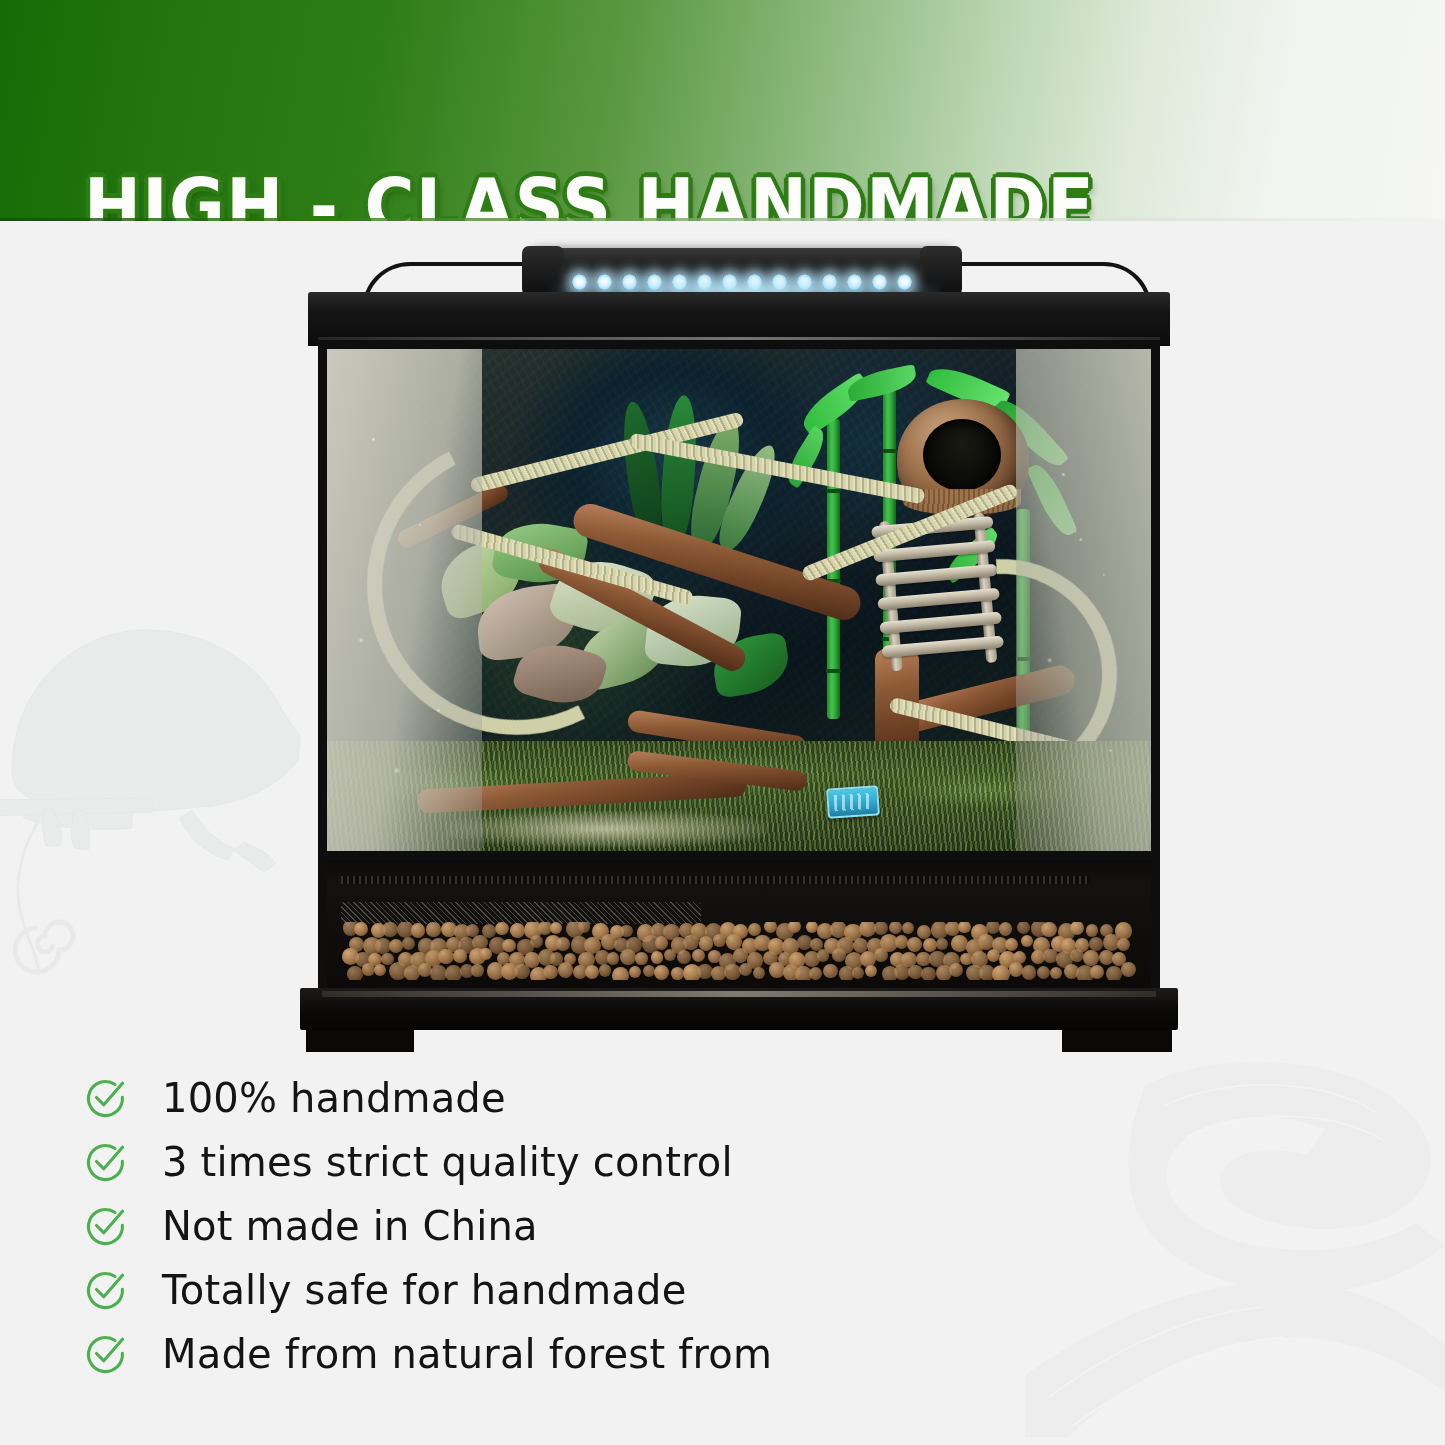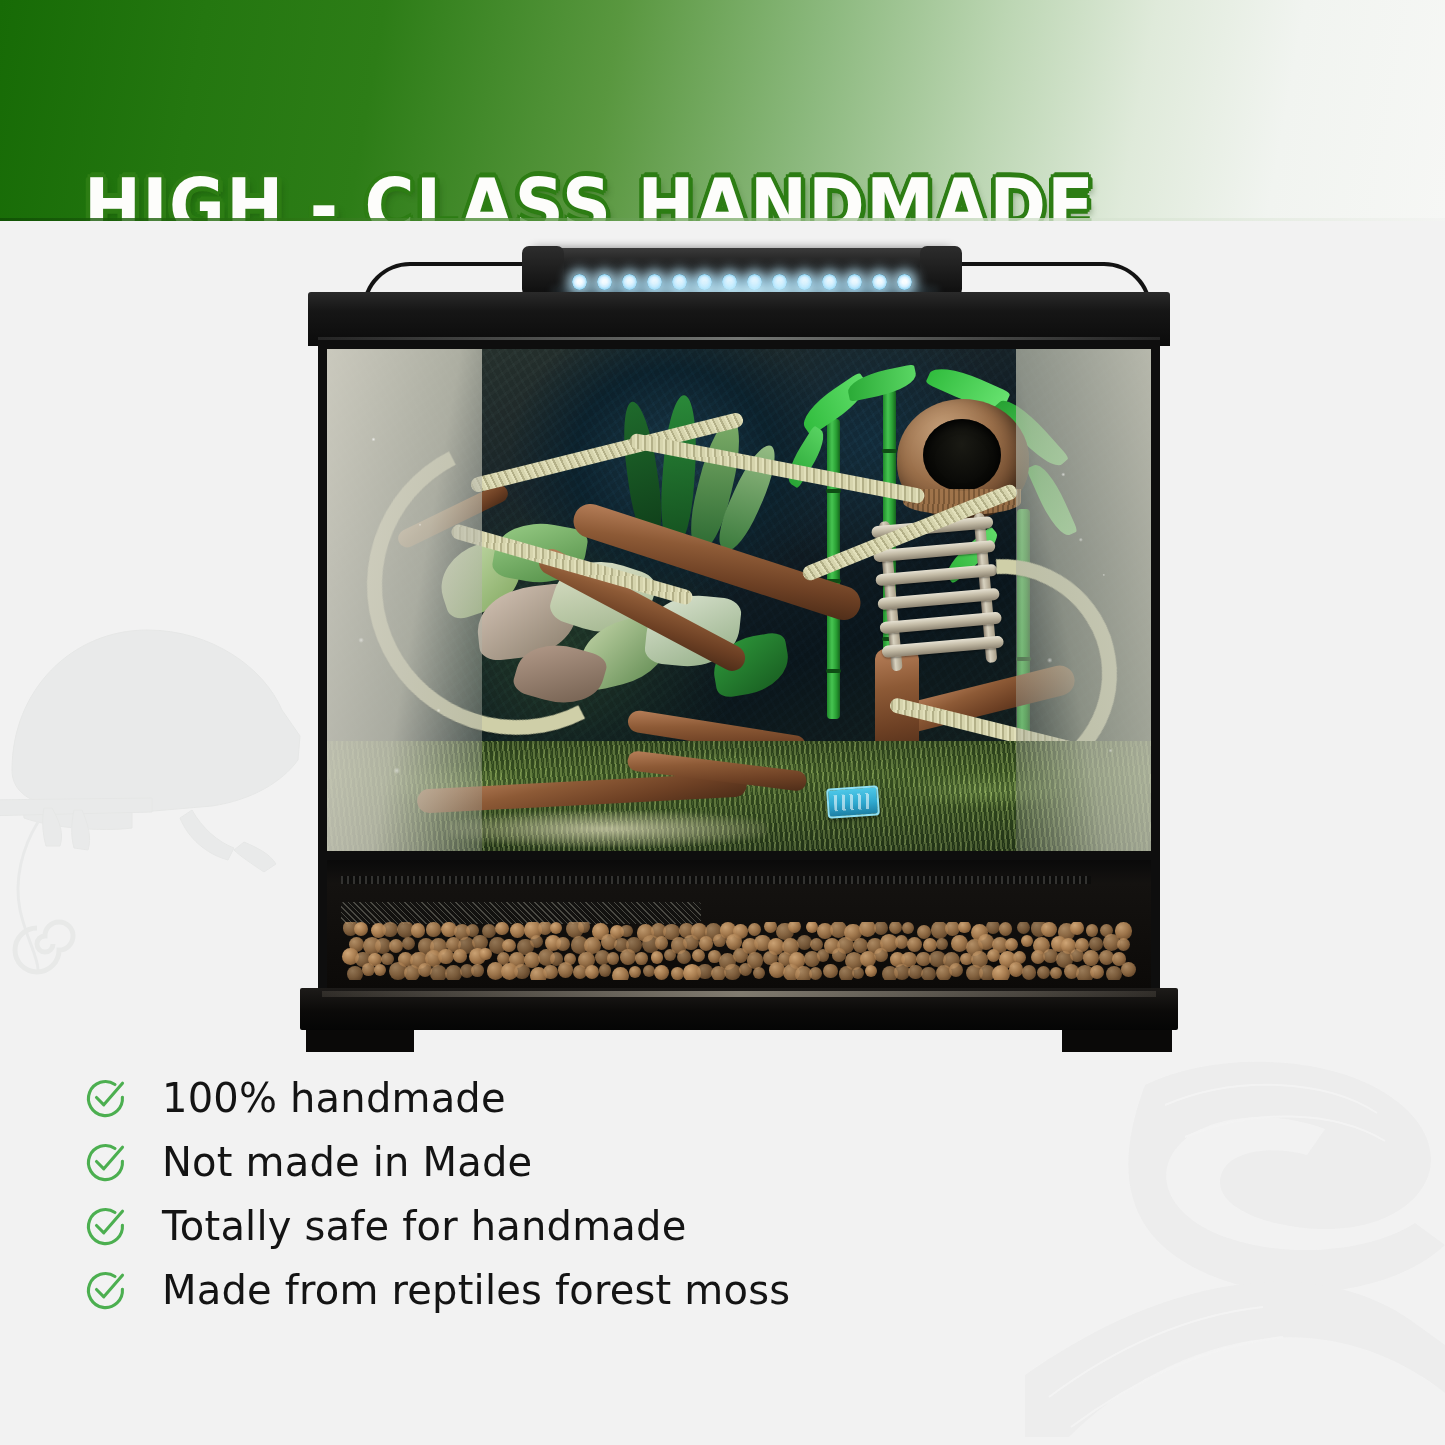--- a/index.html
+++ b/index.html
@@ -696,29 +696,36 @@
         <path d="M31 8.5 A17 17 0 1 0 38.4 21.2" fill="none" stroke="#4caf50" stroke-width="3.1" stroke-linecap="round"></path>
         <path d="M12.5 21.5 L19.8 28.8 L38.5 7.2" fill="none" stroke="#4caf50" stroke-width="3.1" stroke-linecap="round" stroke-linejoin="round"></path>
       </svg>
       <span class="feature-text">100% handmade</span>
     </div>
     <div class="feature-row">
       <svg class="check-icon" viewBox="0 0 44 44">
         <path d="M31 8.5 A17 17 0 1 0 38.4 21.2" fill="none" stroke="#4caf50" stroke-width="3.1" stroke-linecap="round"></path>
         <path d="M12.5 21.5 L19.8 28.8 L38.5 7.2" fill="none" stroke="#4caf50" stroke-width="3.1" stroke-linecap="round" stroke-linejoin="round"></path>
       </svg>
-      <span class="feature-text">Not made in Made</span>
+      <span class="feature-text">3 times strict quality control</span>
+    </div>
+    <div class="feature-row">
+      <svg class="check-icon" viewBox="0 0 44 44">
+        <path d="M31 8.5 A17 17 0 1 0 38.4 21.2" fill="none" stroke="#4caf50" stroke-width="3.1" stroke-linecap="round"></path>
+        <path d="M12.5 21.5 L19.8 28.8 L38.5 7.2" fill="none" stroke="#4caf50" stroke-width="3.1" stroke-linecap="round" stroke-linejoin="round"></path>
+      </svg>
+      <span class="feature-text">Not made in China</span>
     </div>
     <div class="feature-row">
       <svg class="check-icon" viewBox="0 0 44 44">
         <path d="M31 8.5 A17 17 0 1 0 38.4 21.2" fill="none" stroke="#4caf50" stroke-width="3.1" stroke-linecap="round"></path>
         <path d="M12.5 21.5 L19.8 28.8 L38.5 7.2" fill="none" stroke="#4caf50" stroke-width="3.1" stroke-linecap="round" stroke-linejoin="round"></path>
       </svg>
       <span class="feature-text">Totally safe for handmade</span>
     </div>
     <div class="feature-row">
       <svg class="check-icon" viewBox="0 0 44 44">
         <path d="M31 8.5 A17 17 0 1 0 38.4 21.2" fill="none" stroke="#4caf50" stroke-width="3.1" stroke-linecap="round"></path>
         <path d="M12.5 21.5 L19.8 28.8 L38.5 7.2" fill="none" stroke="#4caf50" stroke-width="3.1" stroke-linecap="round" stroke-linejoin="round"></path>
       </svg>
-      <span class="feature-text">Made from reptiles forest moss</span>
+      <span class="feature-text">Made from natural forest from</span>
     </div>
   </div>
 
 </body></html>

